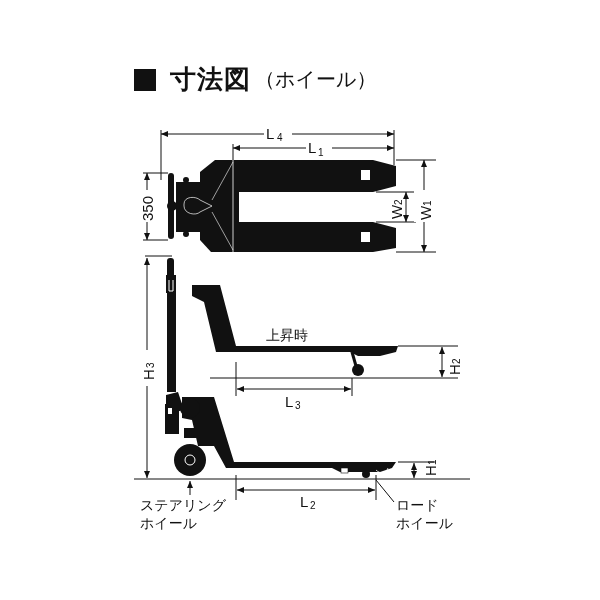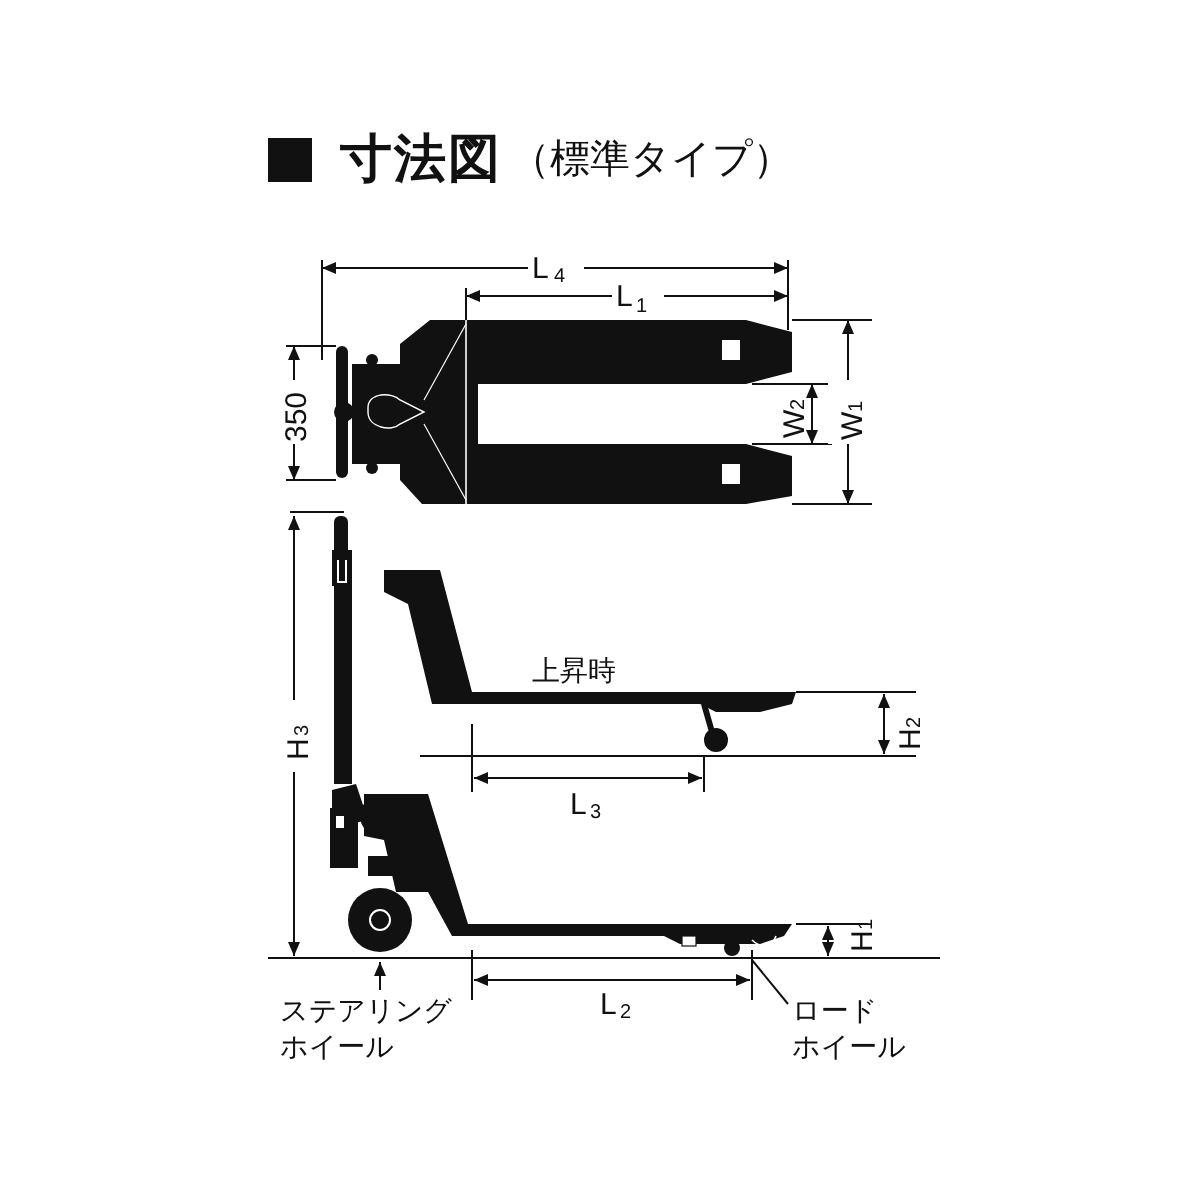--- a/index.html
+++ b/index.html
@@ -13,21 +13,21 @@
   .lbl { font-family: "Liberation Sans", sans-serif; font-size:15px; fill:#111; }
   .sublbl { font-family: "Liberation Sans", sans-serif; font-size:10px; fill:#111; }
   .jp { font-family: "DejaVu Sans", sans-serif; font-size:14px; fill:#111; }
 </style>
 </head>
 <body>
 
 <div class="title">
   <div class="sq"></div>
   <span class="main">寸法図</span>
-  <span class="sub">（標準タイプ）</span>
+  <span class="sub">（ホイール）</span>
 </div>
 
 <svg width="600" height="600" viewBox="0 0 600 600">
   <defs>
     <marker id="arr" markerWidth="8" markerHeight="8" refX="7" refY="4" orient="auto" markerUnits="userSpaceOnUse">
       <path d="M0,1 L7,4 L0,7 Z" fill="#111"></path>
     </marker>
     <marker id="arrs" markerWidth="8" markerHeight="8" refX="1" refY="4" orient="auto" markerUnits="userSpaceOnUse">
       <path d="M8,1 L1,4 L8,7 Z" fill="#111"></path>
     </marker>

